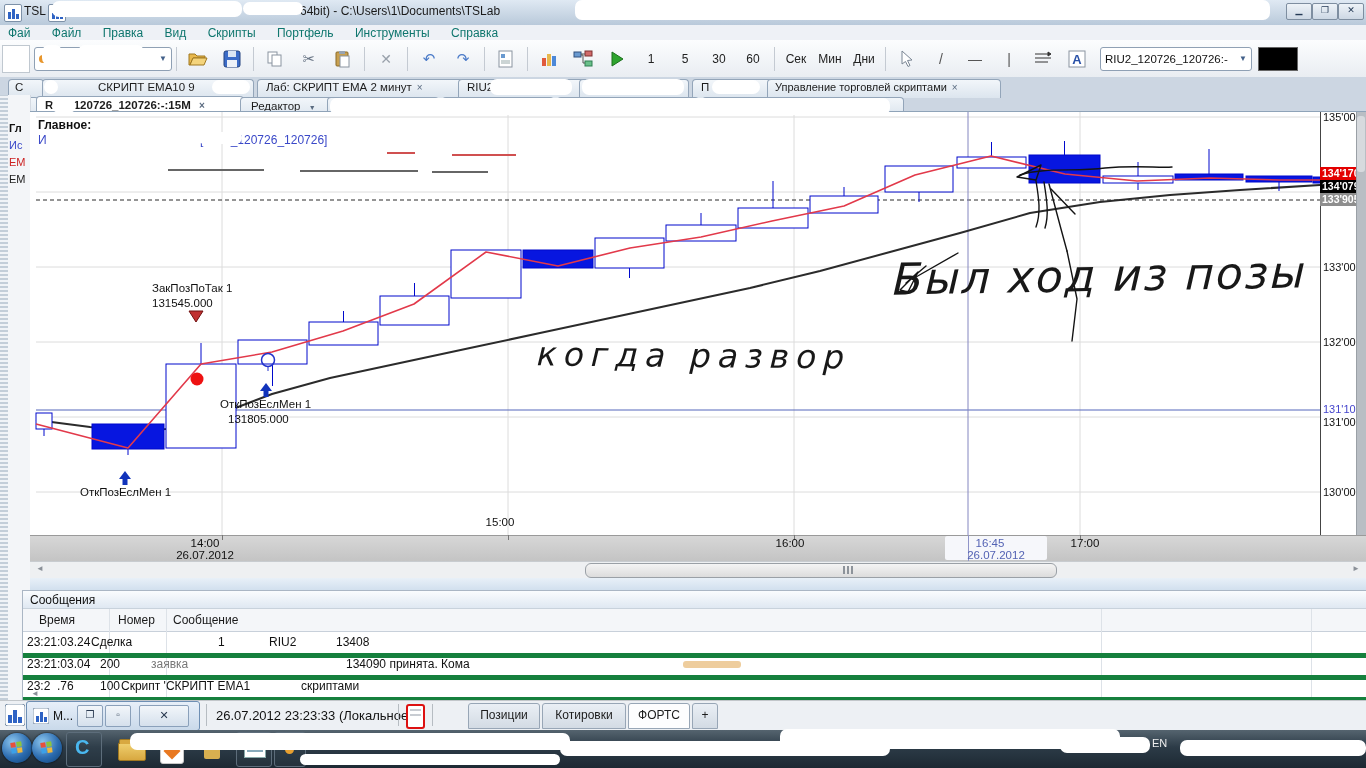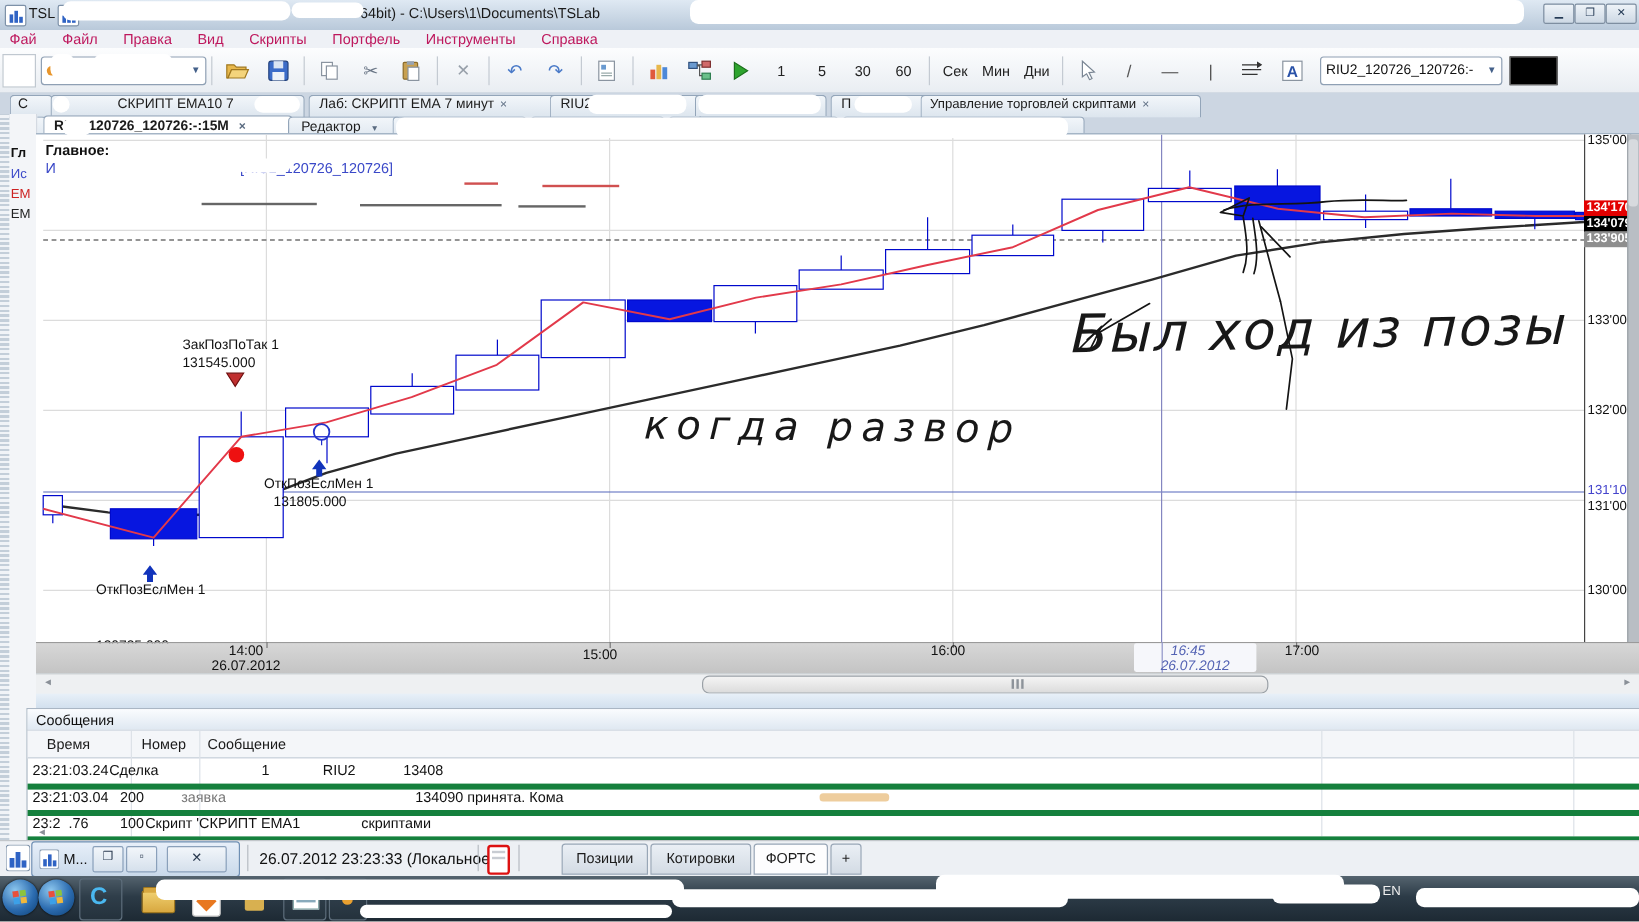--- a/index.html
+++ b/index.html
@@ -9,21 +9,21 @@
   
   .titlebar{left:0;top:0;width:1366px;height:25px;
     background:linear-gradient(#dfe9f3,#b9c9da);border-bottom:1px solid #8fa3b8;}
   .app-icon{width:16px;height:16px;background:#fff;border:1px solid #7d91a8;border-radius:2px;}
   .app-icon i{position:absolute;bottom:2px;background:#2f63c4;width:3px;}
   .title-frag{font-size:12px;color:#1a1a1a;}
   .winbtn{width:24px;height:15px;background:linear-gradient(#eef3f8,#cdd8e4);
     border:1px solid #7e8ea0;border-radius:2px;text-align:center;line-height:13px;
     font-size:9px;color:#243a55;}
   .menubar{left:0;top:25px;width:1366px;height:15px;background:#eef1f6;}
-  .menu-item{display:inline-block;padding:1px 9px;font-size:12px;color:#be185d;}
+  .menu-item{display:inline-block;padding:1px 9px;font-size:12px;color:#0f766e;}
   .toolbar{left:0;top:40px;width:1366px;height:37px;background:linear-gradient(#fcfdfe,#e9edf2);
     border-bottom:1px solid #cfd5dc;display:flex;align-items:center;}
   .tb-sep{width:1px;height:24px;background:#c4cad2;margin:0 4px;}
   .tb-btn{height:26px;min-width:24px;display:flex;align-items:center;justify-content:center;
     border:1px solid transparent;border-radius:3px;margin:0 1px;font-size:12px;color:#222;padding:0 3px;}
   .combo{height:22px;border:1px solid #8fa0b4;border-radius:3px;background:#fff;
     display:flex;align-items:center;font-size:11.5px;padding:0 4px;position:relative;}
   .caret{font-size:8px;color:#44618a;margin-left:5px;}
   
   .tabstrip{left:0;top:77px;width:1366px;height:35px;background:#ccd6e2;}
@@ -41,21 +41,21 @@
   .legend-b{position:absolute;font-size:11px;}
   .price-axis{left:1320px;top:112px;width:36px;height:423px;background:#fff;border-left:1px solid #444;}
   .pa-label{position:absolute;left:1323px;font-size:11px;color:#111;white-space:nowrap;}
   .badge{position:absolute;left:1320px;width:46px;height:13px;font-size:10.5px;font-weight:bold;
     color:#fff;line-height:13px;padding-left:2px;white-space:nowrap;}
   .vscroll{left:1356px;top:112px;width:10px;height:423px;background:#b9bec4;border-left:1px solid #9aa0a6;}
   .vthumb{left:1357px;top:116px;width:8px;height:56px;background:#d7dade;border-radius:3px;}
   .timebar{left:30px;top:535px;width:1336px;height:26px;
     background:linear-gradient(#d7d7d7,#c3c3c3);border-top:1px solid #9a9a9a;}
   .t-label{position:absolute;font-size:11.5px;color:#111;text-align:center;}
-  .t-blue{color:#5463b4;font-style:italic;}
+  .t-blue{color:#5463b4;}
   .t-hl{position:absolute;background:#f6f7fb;border-radius:2px;}
   .tick{position:absolute;top:535px;width:1px;height:5px;background:#777;}
   .hscroll{left:30px;top:561px;width:1336px;height:17px;background:#eef0f2;border-top:1px solid #c8ccd0;}
   .hthumb{left:585px;top:563px;width:470px;height:13px;background:linear-gradient(#f4f4f4,#dcdcdc);
     border:1px solid #9aa0a6;border-radius:6px;}
   .grip{left:843px;top:566px;width:14px;height:8px;display:flex;gap:2px;}
   .grip i{width:2px;height:8px;background:#8d939a;}
   .winfoot{left:30px;top:578px;width:1336px;height:12px;background:linear-gradient(#e8f0f8,#d2e0ee);}
   
   .anno{position:absolute;font-size:11.5px;color:#111;white-space:nowrap;}
@@ -244,24 +244,24 @@
       <span>RIU2_120726_120726:-</span>
       <span class="caret" style="position:absolute;right:4px;">▼</span>
     </div>
     <div style="width:38px;height:22px;background:#000;border:1px solid #666;margin-left:6px;"></div>
   </div>
 
   <div class="abs tabstrip">
 
     <div class="tab" style="left:8px;top:2px;width:28px;padding:1px 0 0 6px;"><span>С</span></div>
     <div class="tab" style="left:42px;top:2px;width:210px;padding-top:1px;">
-      <span style="margin-left:55px;">СКРИПТ ЕМА10 7</span>
+      <span style="margin-left:55px;">СКРИПТ ЕМА10 9</span>
     </div>
     <div class="tab" style="left:257px;top:2px;width:196px;padding:1px 0 0 8px;">
-      <span>Лаб: СКРИПТ ЕМА 7 минут</span><span class="x">×</span>
+      <span>Лаб: СКРИПТ ЕМА 2 минут</span><span class="x">×</span>
     </div>
     <div class="tab" style="left:458px;top:2px;width:116px;padding:1px 0 0 8px;">
       <span>RIU2</span>
     </div>
     <div class="tab" style="left:579px;top:2px;width:108px;"></div>
     <div class="tab" style="left:692px;top:2px;width:70px;padding:1px 0 0 8px;">
       <span>П</span>
     </div>
     <div class="tab" style="left:767px;top:2px;width:222px;padding:1px 3px 0 7px;font-size:11px;">
       <span>Управление торговлей скриптами</span><span class="x">×</span>
@@ -412,21 +412,21 @@
 
   <div class="abs timebar"></div>
   <div class="tick" style="left:222px;"></div>
   <div class="tick" style="left:508px;"></div>
   <div class="tick" style="left:794px;"></div>
   <div class="tick" style="left:1080px;"></div>
   <div class="t-hl" style="left:945px;top:536px;width:102px;height:24px;"></div>
   <div class="abs" style="left:968px;top:535px;width:1px;height:26px;background:#9094c8;"></div>
   <span class="t-label" style="left:180px;top:537px;width:50px;">14:00</span>
   <span class="t-label" style="left:160px;top:549px;width:90px;">26.07.2012</span>
-  <span class="t-label" style="left:475px;top:540px;width:50px;">15:00</span>
+  <span class="t-label" style="left:475px;top:516px;width:50px;">15:00</span>
   <span class="t-label" style="left:765px;top:537px;width:50px;">16:00</span>
   <span class="t-label t-blue" style="left:965px;top:537px;width:50px;">16:45</span>
   <span class="t-label t-blue" style="left:950px;top:549px;width:92px;">26.07.2012</span>
   <span class="t-label" style="left:1060px;top:537px;width:50px;">17:00</span>
 
   <div class="abs hscroll"></div>
   <span class="abs" style="left:36px;top:564px;font-size:8px;color:#8a9098;">◄</span>
   <span class="abs" style="left:1352px;top:564px;font-size:8px;color:#8a9098;">►</span>
   <div class="abs hthumb"></div>
   <div class="abs grip">

